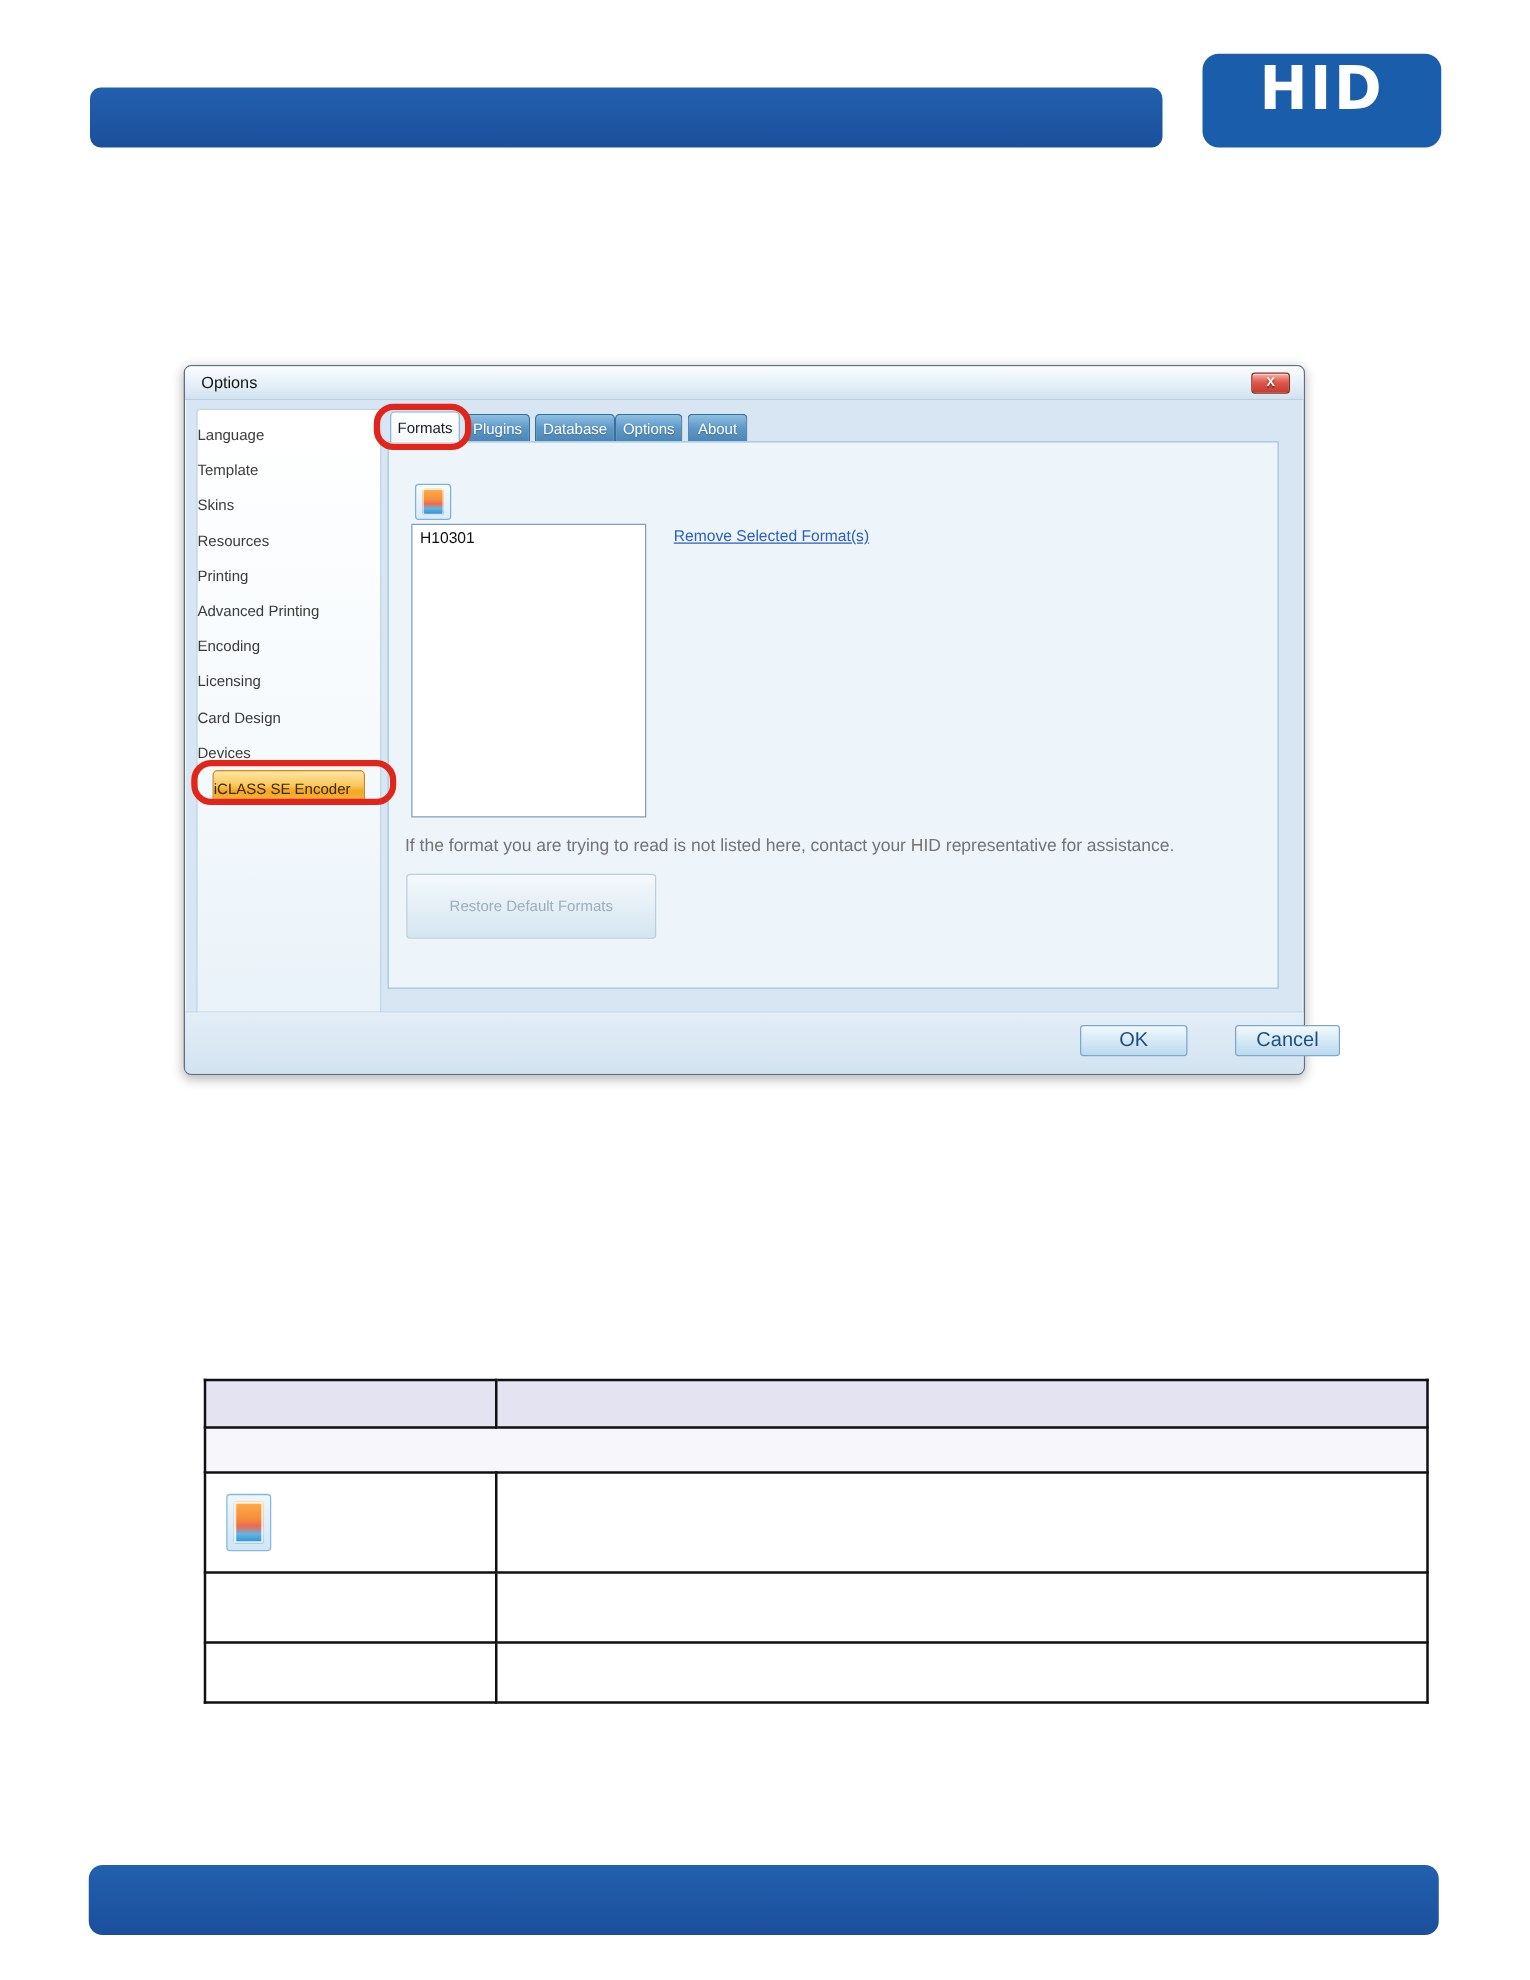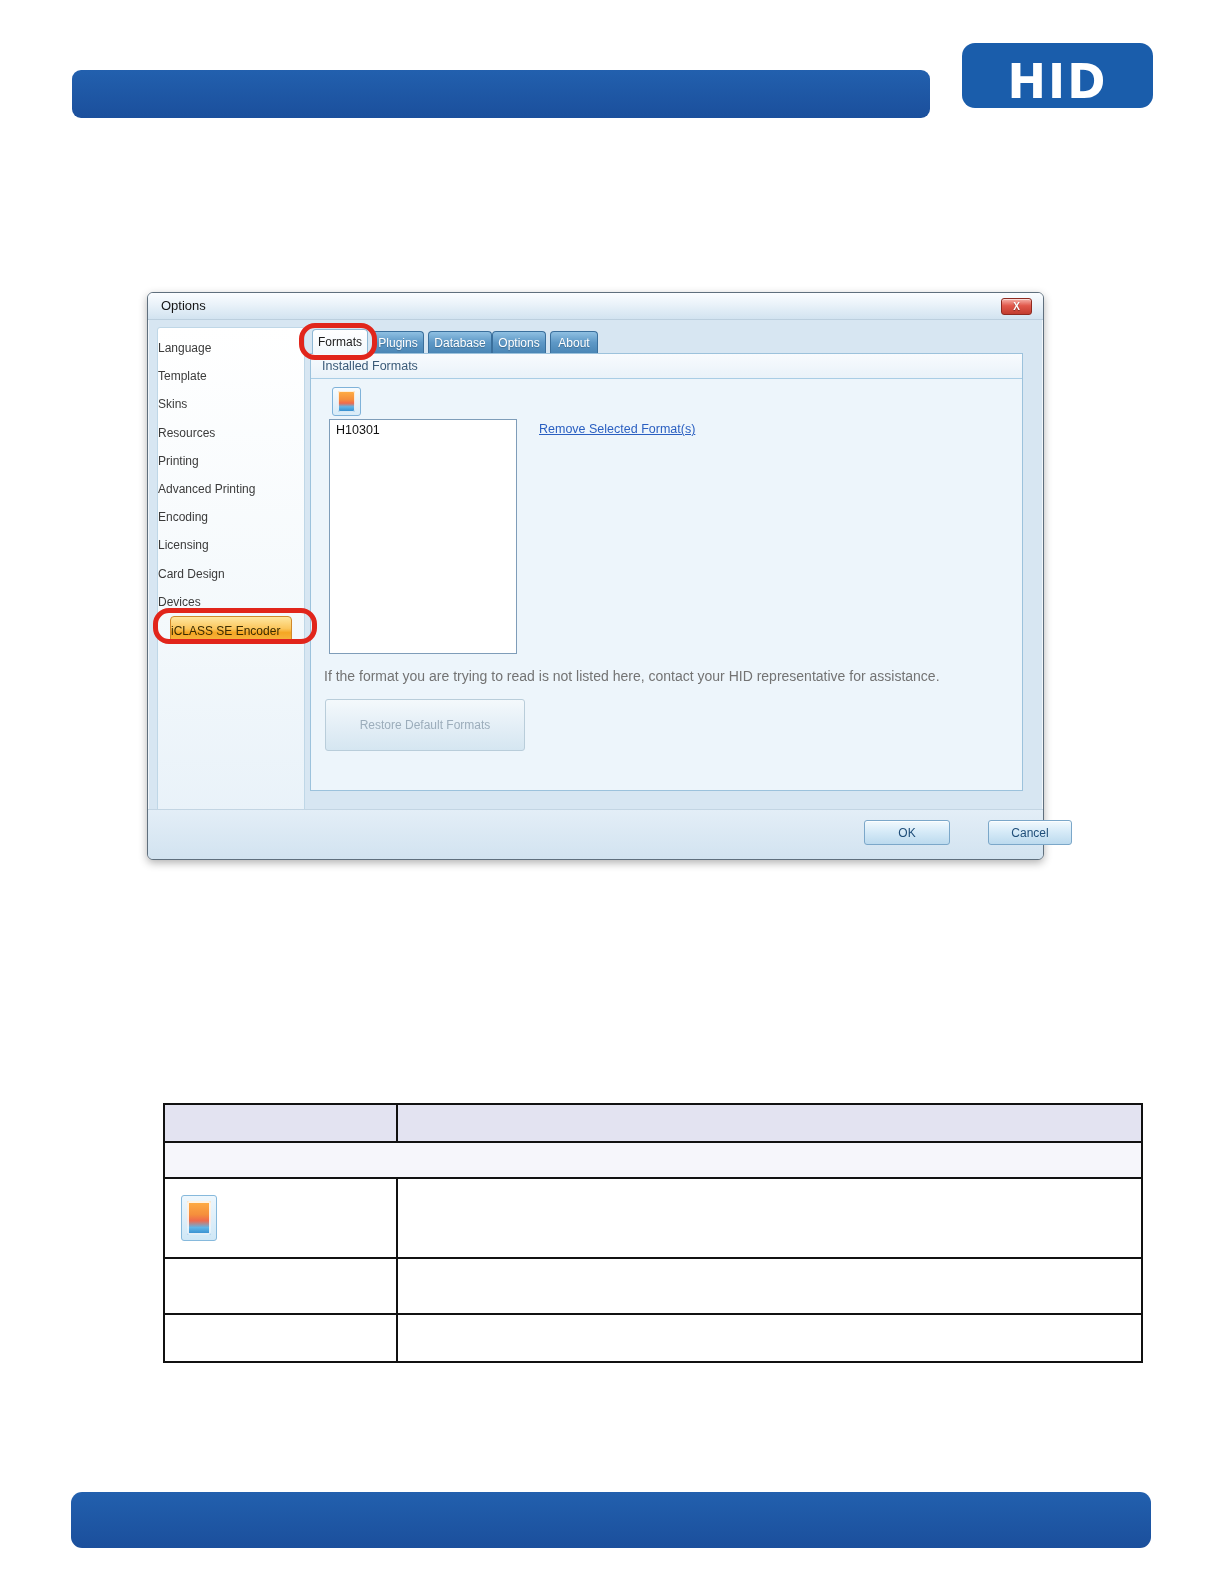--- a/index.html
+++ b/index.html
@@ -3,22 +3,22 @@
 <meta charset="utf-8">
 <style>
   * { margin:0; padding:0; box-sizing:border-box; }
   html,body { background:#ffffff; }
   body { font-family:"Liberation Sans", sans-serif; }
   .page { position:relative; width:1224px; height:1584px; background:#ffffff; overflow:hidden; }
 
   
   .top-bar { position:absolute; left:72px; top:70px; width:858px; height:48px;
              background:linear-gradient(180deg,#2260ae,#1b4f9c); border-radius:9px; }
-  .logo { position:absolute; left:962px; top:43px; width:191px; height:65px;
-          background:#1a5dab; border-radius:13px; display:flex; align-items:flex-end; justify-content:center; }
+  .logo { position:absolute; left:962px; top:43px; width:191px; height:75px;
+          background:#1a5dab; border-radius:13px; display:flex; align-items:flex-start; justify-content:center; }
   .logo span { color:#ffffff; font-weight:bold; font-size:46px; letter-spacing:2px;
                font-family:"DejaVu Sans", sans-serif; transform:scaleY(1.05); }
   .bottom-bar { position:absolute; left:71px; top:1492px; width:1080px; height:56px;
                 background:linear-gradient(180deg,#2260ae,#1b4f9c); border-radius:11px; }
 
   
   .dialog { position:absolute; left:147px; top:292px; width:897px; height:568px;
             background:#d7e6f2; border:1px solid #5f6f7d; border-radius:6px;
             box-shadow:0 3px 9px rgba(0,0,0,.3), inset 0 0 0 1px rgba(255,255,255,.65); }
   .titlebar { position:absolute; left:0; top:0; right:0; height:27px; border-radius:5px 5px 0 0;
@@ -65,21 +65,21 @@
                  text-decoration:underline; cursor:pointer; }
   .note { position:absolute; left:13px; top:314px; width:680px; font-size:14px; color:#737373; }
   .restore-btn { position:absolute; left:14px; top:345px; width:200px; height:52px; border-radius:3px;
                  border:1px solid #b9cdda; background:linear-gradient(180deg,#f4f9fc 0%,#e3eef6 55%,#d5e6f1 100%);
                  color:#9cadbb; font-size:12px; display:flex; align-items:center; justify-content:center; }
 
   
   .dlg-footer { position:absolute; left:0; right:0; bottom:0; height:50px;
                 border-top:1px solid #c3d5e3; background:linear-gradient(180deg,#e3eef7,#d2e3f0);
                 border-radius:0 0 5px 5px; }
-  .dlg-btn { position:absolute; top:10px; height:25px; border-radius:3px; font-size:12px; color:#1f4e79;
+  .dlg-btn { position:absolute; top:10px; height:25px; border-radius:3px; font-size:16px; color:#1f4e79;
              border:1px solid #7ba7c9; background:linear-gradient(180deg,#f2f9fd 0%,#d7ebf8 45%,#bcdaee 100%);
              box-shadow:inset 0 1px 0 rgba(255,255,255,.8); display:flex; align-items:center; justify-content:center;
              cursor:pointer; }
   .ok-btn { left:716px; width:86px; }
   .cancel-btn { left:840px; width:84px; }
 
   
   .anno { position:absolute; border:5px solid #e1251b; border-radius:16px; background:transparent;
           pointer-events:none; z-index:9; }
   .anno-tab { left:151px; top:30px; width:78px; height:37px; }
@@ -134,21 +134,20 @@
       <div class="side-item selected">iCLASS SE Encoder</div>
     </div>
 
     <div class="tab selected" style="left:164px; width:56px;">Formats</div>
     <div class="tab" style="left:224px; width:52px;">Plugins</div>
     <div class="tab" style="left:280px; width:64px;">Database</div>
     <div class="tab" style="left:344px; width:54px;">Options</div>
     <div class="tab" style="left:402px; width:48px;">About</div>
 
     <div class="content">
-      <div class="group-caption">Installed Formats</div>
 
       <div class="icon-btn">
         <div class="card-icon"></div>
       </div>
 
       <div class="listbox">
         <div class="list-item">H10301</div>
       </div>
 
       <a class="remove-link">Remove Selected Format(s)</a>

